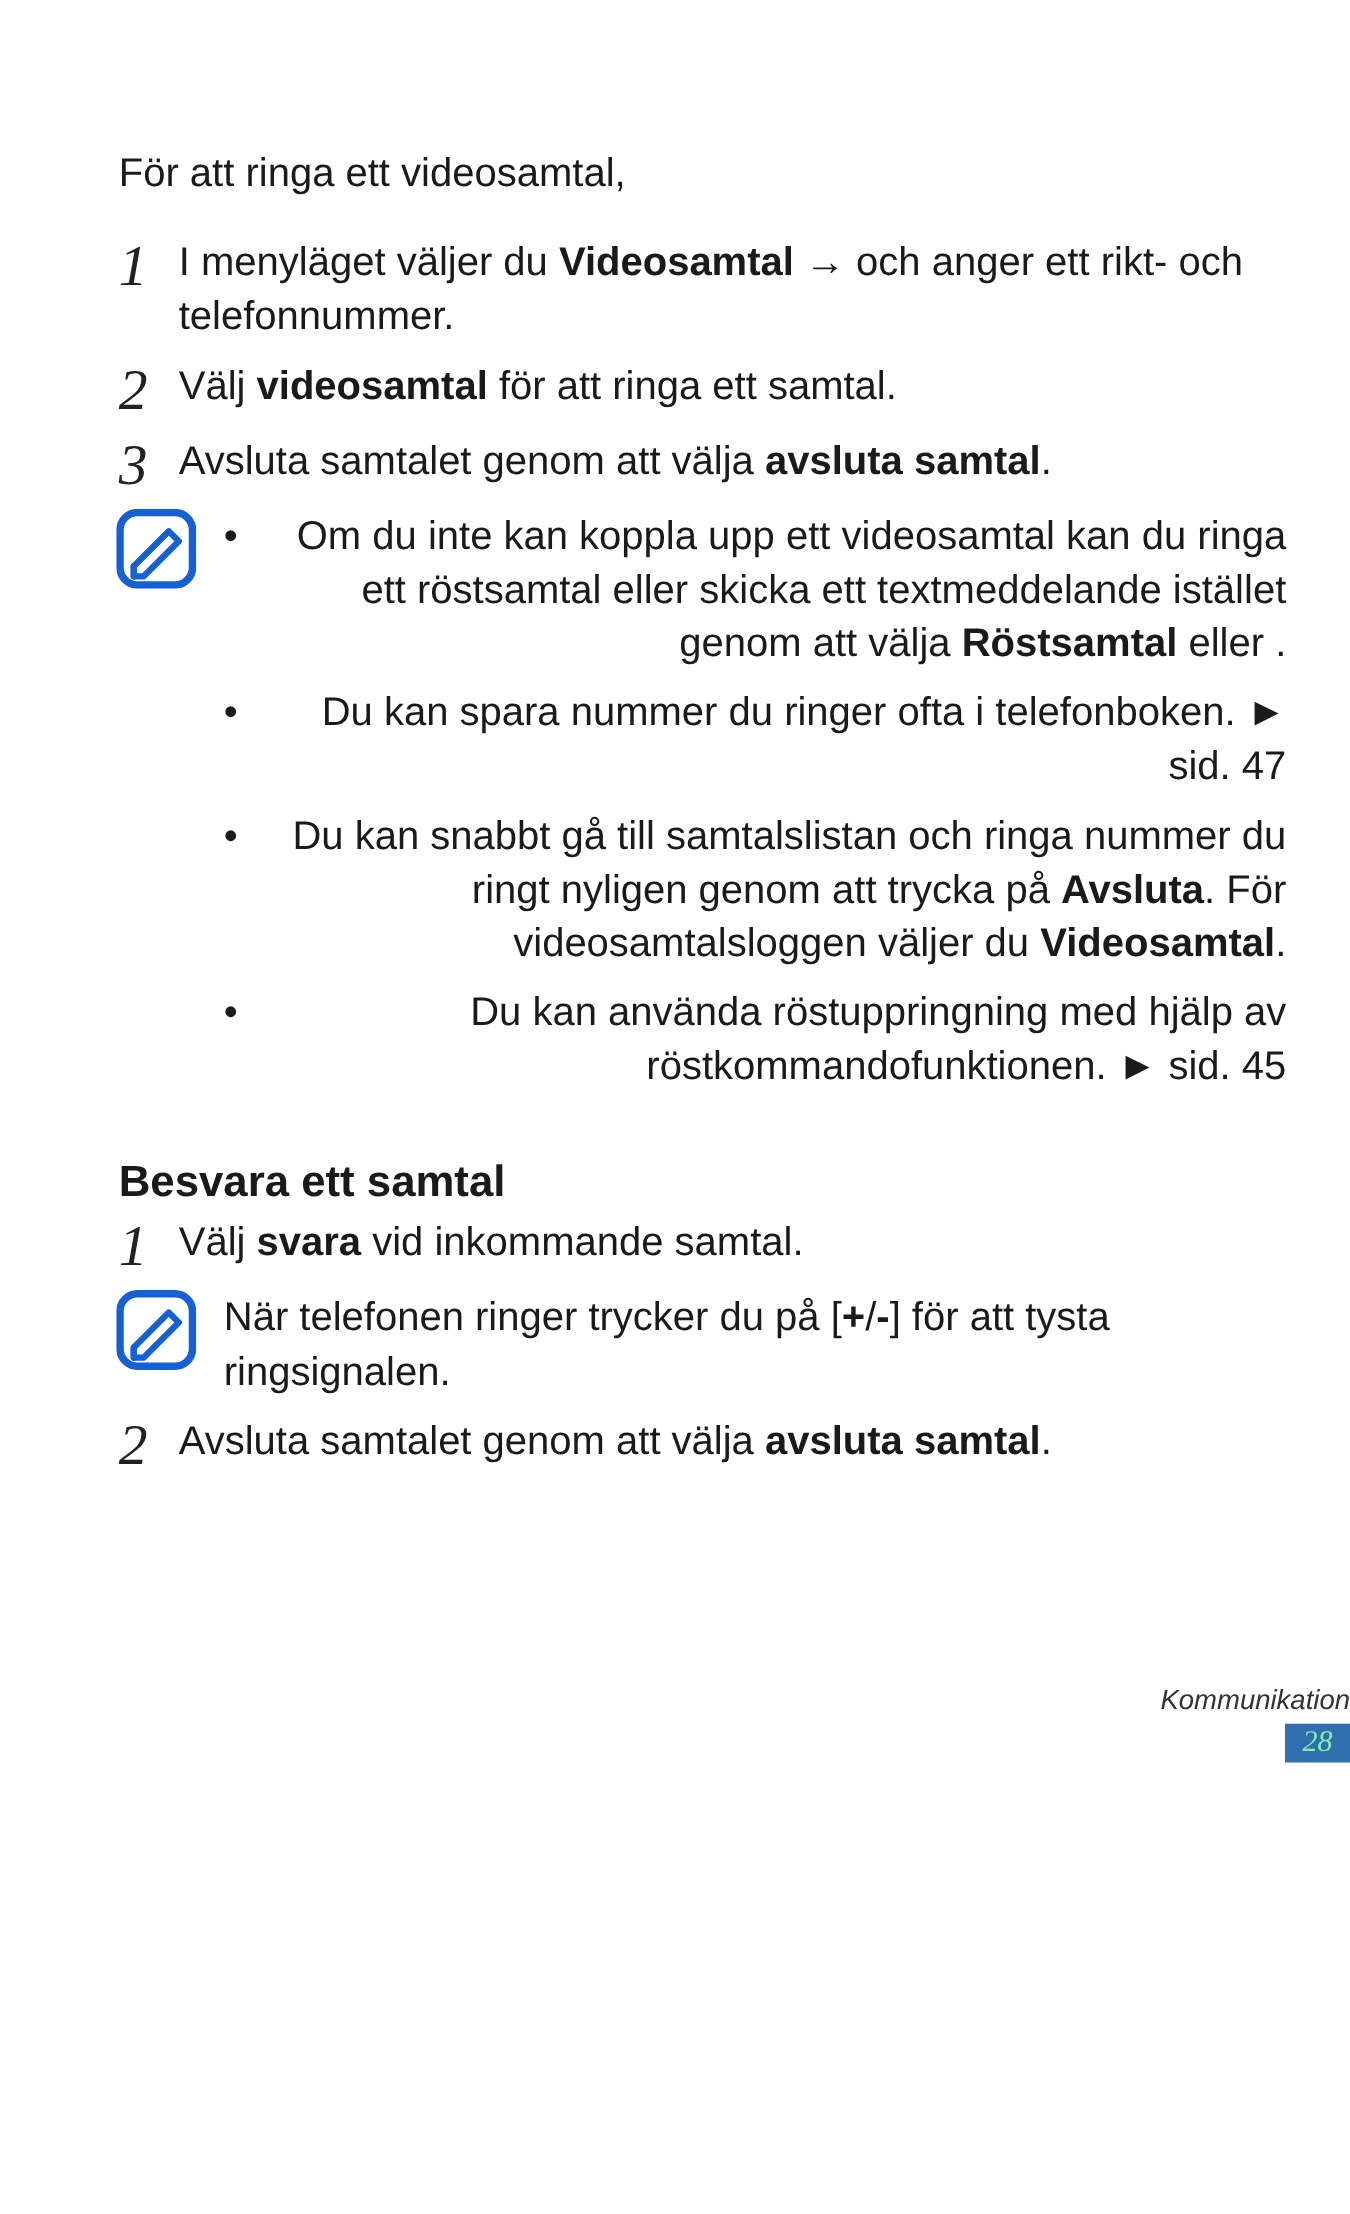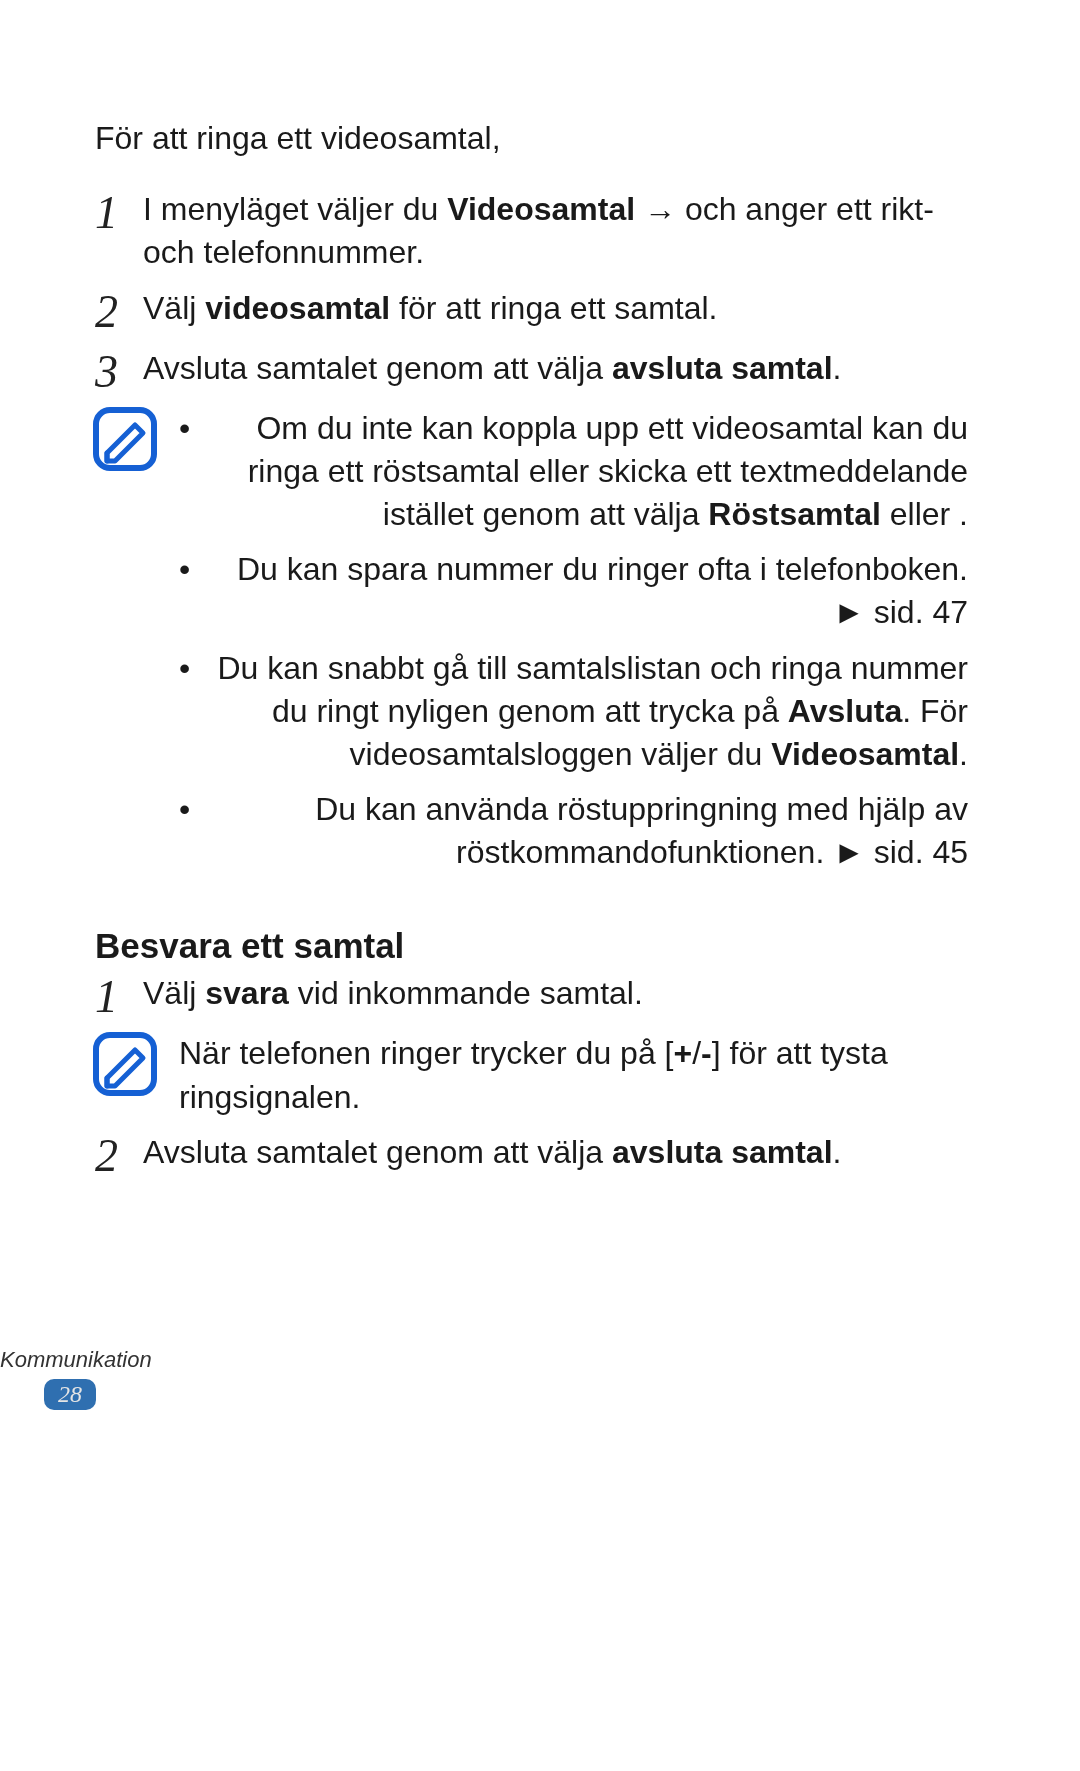--- a/index.html
+++ b/index.html
@@ -8,21 +8,21 @@
     background: #ffffff;
     width: 1080px;
     font-family: "Segoe UI", "Helvetica Neue", Arial, sans-serif;
     color: #1a1a1a;
   }
   .page {
     width: 1080px;
     height: 1450px;
     position: relative;
     box-sizing: border-box;
-    padding: 85px 112px 0 95px;
+    padding: 85px 51px 0 95px;
   }
   .intro {
     font-size: 32px;
     line-height: 1.35;
     margin-bottom: 28px;
   }
   .steps {
     list-style: none;
     padding: 0;
     margin: 0;
@@ -92,35 +92,35 @@
   h3.subhead {
     font-size: 35px;
     font-weight: 700;
     margin: 40px 0 6px 0;
   }
   .footer {
     position: absolute;
     bottom: 40px;
     left: 0;
     width: 100%;
-    text-align: left;
+    text-align: right;
   }
   .footer-label {
     font-style: italic;
     font-size: 22px;
     color: #333;
     margin-bottom: 6px;
   }
   .page-badge {
     display: inline-block;
     background: #2f6fb0;
-    color: #e5e5e5;
+    color: #86efac;
     font-style: italic;
     font-size: 24px;
-    border-radius: 10px;
+    border-radius: 0;
     padding: 2px 14px;
     font-family: Georgia, serif;
     margin-left: 44px;
   }
 </style>
 </head>
 <body>
 
 <div class="page">
 

